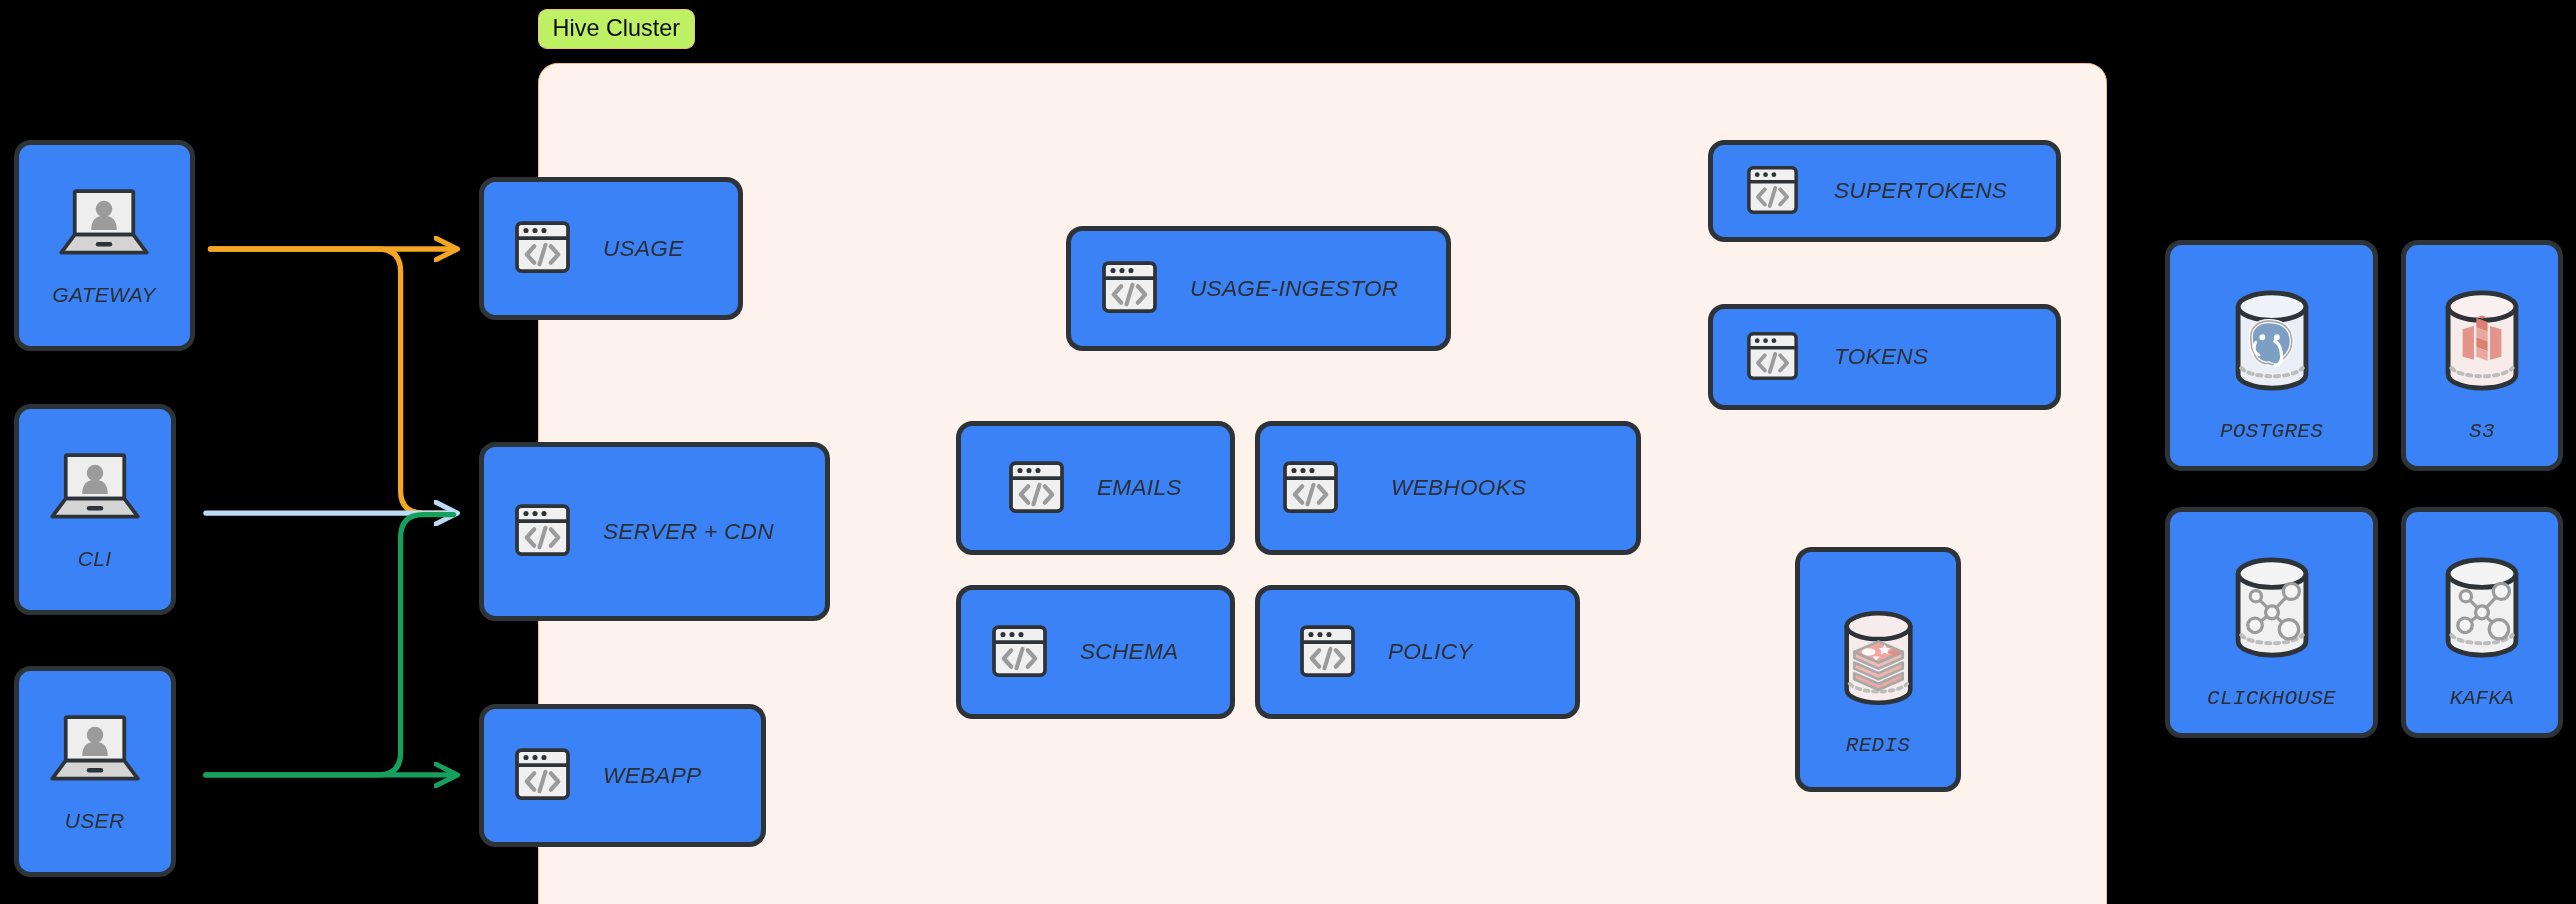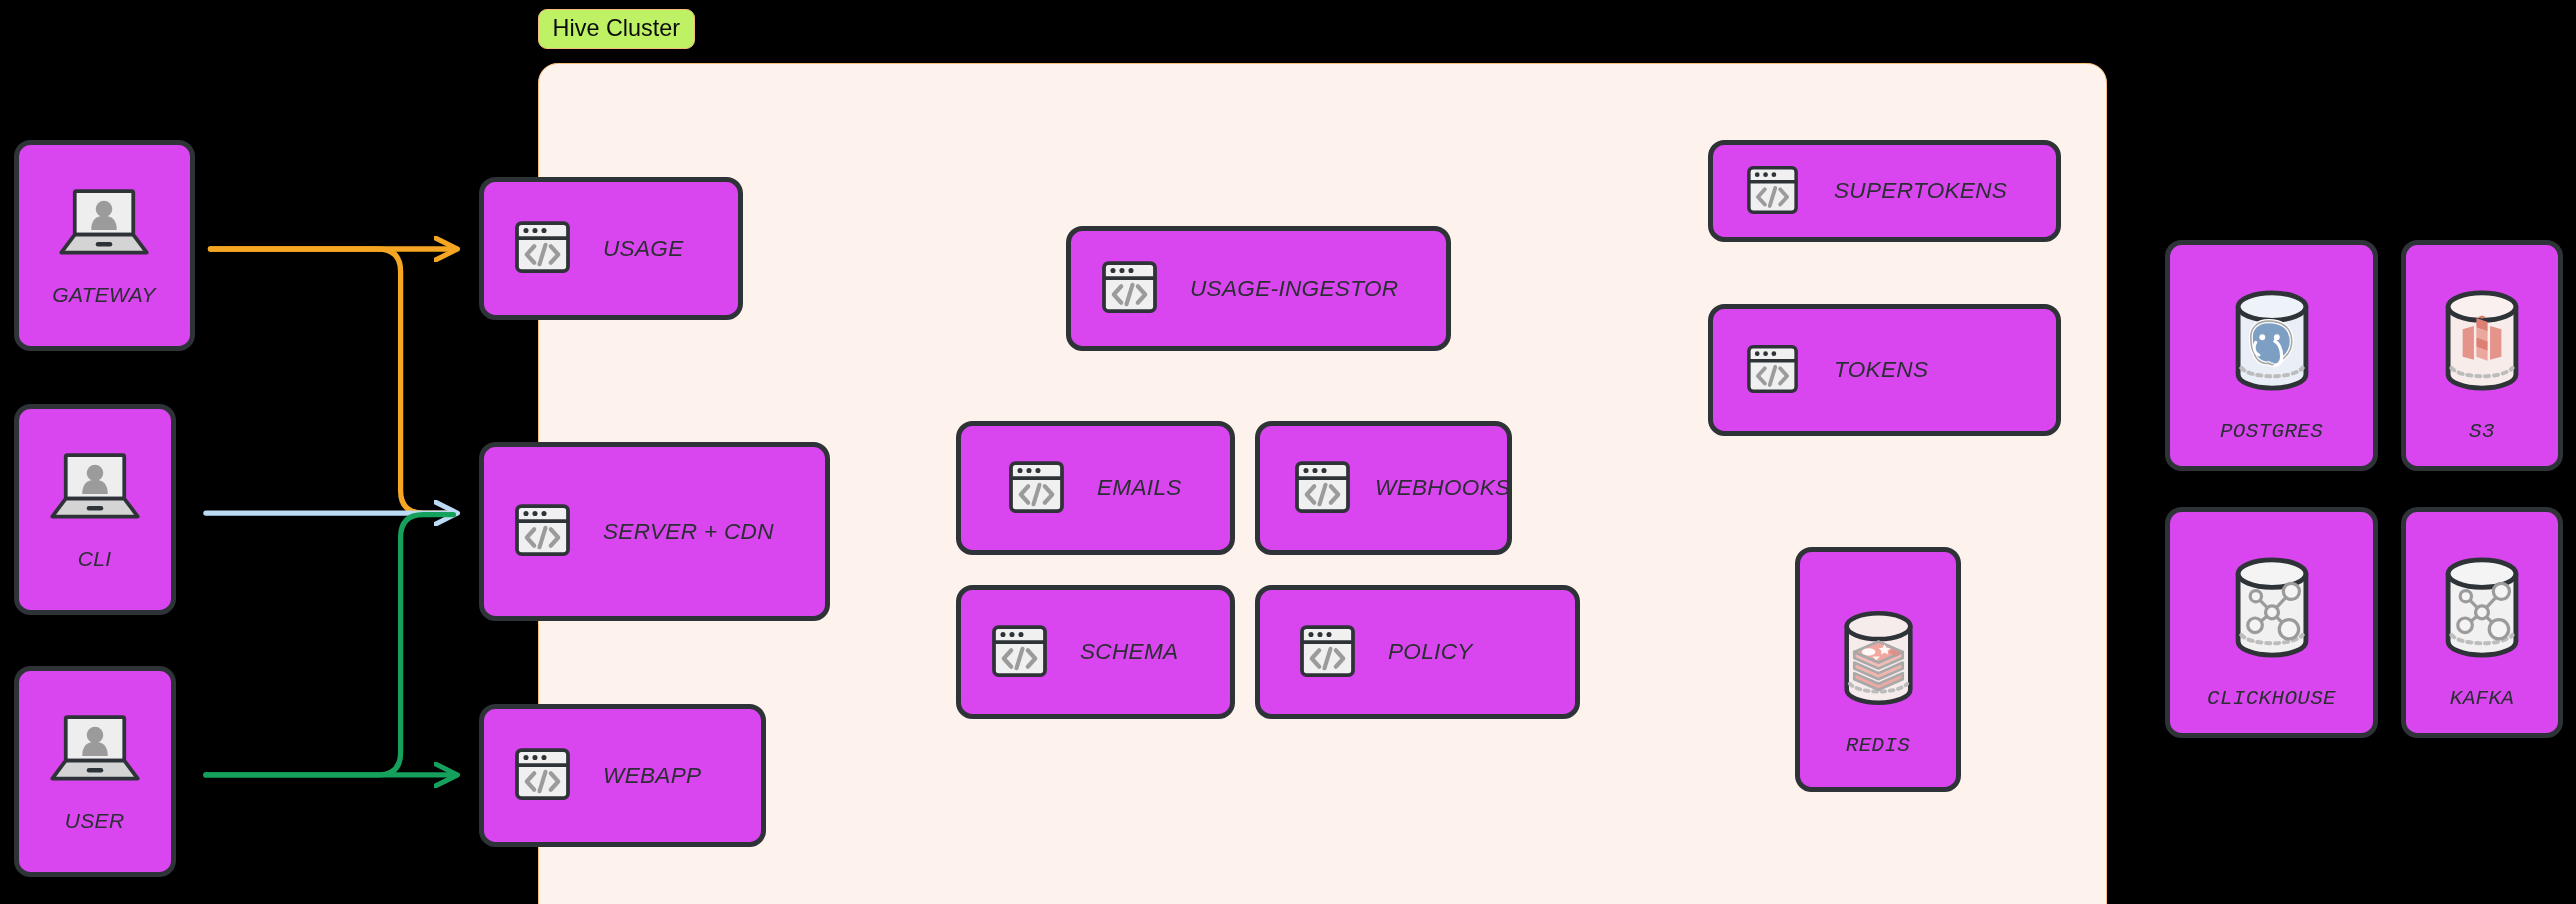--- a/index.html
+++ b/index.html
@@ -42,21 +42,21 @@
     font-size: 23.4px;
     line-height: 1;
     color: #0b0b0b;
     font-family: "Liberation Sans", sans-serif;
     white-space: nowrap;
   }
 
   
   .node {
     position: absolute;
-    background: #d946ef;
+    background: #3b82f6;
     border: 5.3px solid #2e3338;
     border-radius: 16.6px;
     display: flex;
     align-items: center;
     z-index: 5;
   }
   .node.vertical {
     flex-direction: column;
     justify-content: center;
     gap: 20px;
@@ -236,21 +236,21 @@
         <circle cx="28" cy="14" r="3.4" fill="#2e3338"></circle>
         <circle cx="40" cy="14" r="3.4" fill="#2e3338"></circle>
         <path d="M 27 35 L 17 46 L 27 57" fill="none" stroke="#9b9b9b" stroke-width="5.5" stroke-linecap="round" stroke-linejoin="round"></path>
         <path d="M 49 35 L 59 46 L 49 57" fill="none" stroke="#9b9b9b" stroke-width="5.5" stroke-linecap="round" stroke-linejoin="round"></path>
         <path d="M 42 33 L 34 59" fill="none" stroke="#9b9b9b" stroke-width="5.5" stroke-linecap="round"></path>
       </svg>
     </span>
     <span class="node-label">EMAILS</span>
   </div>
 
-  <div class="node service horizontal" style="left:1255px; top:421px; width:257px; height:134px; padding-left:34px; gap:24px;">
+  <div class="node service horizontal" style="left:1255px; top:421px; width:386px; height:134px; padding-left:22px; gap:52px;">
     <span class="icon-slot">
       <svg width="57" height="54" viewBox="0 0 76 72">
         <rect x="4" y="4" width="68" height="64" rx="6" fill="#f0f0f0" stroke="#2e3338" stroke-width="5"></rect>
         <path d="M 4 24 L 72 24" stroke="#2e3338" stroke-width="5"></path>
         <circle cx="16" cy="14" r="3.4" fill="#2e3338"></circle>
         <circle cx="28" cy="14" r="3.4" fill="#2e3338"></circle>
         <circle cx="40" cy="14" r="3.4" fill="#2e3338"></circle>
         <path d="M 27 35 L 17 46 L 27 57" fill="none" stroke="#9b9b9b" stroke-width="5.5" stroke-linecap="round" stroke-linejoin="round"></path>
         <path d="M 49 35 L 59 46 L 49 57" fill="none" stroke="#9b9b9b" stroke-width="5.5" stroke-linecap="round" stroke-linejoin="round"></path>
         <path d="M 42 33 L 34 59" fill="none" stroke="#9b9b9b" stroke-width="5.5" stroke-linecap="round"></path>
@@ -300,21 +300,21 @@
         <circle cx="28" cy="14" r="3.4" fill="#2e3338"></circle>
         <circle cx="40" cy="14" r="3.4" fill="#2e3338"></circle>
         <path d="M 27 35 L 17 46 L 27 57" fill="none" stroke="#9b9b9b" stroke-width="5.5" stroke-linecap="round" stroke-linejoin="round"></path>
         <path d="M 49 35 L 59 46 L 49 57" fill="none" stroke="#9b9b9b" stroke-width="5.5" stroke-linecap="round" stroke-linejoin="round"></path>
         <path d="M 42 33 L 34 59" fill="none" stroke="#9b9b9b" stroke-width="5.5" stroke-linecap="round"></path>
       </svg>
     </span>
     <span class="node-label">SUPERTOKENS</span>
   </div>
 
-  <div class="node service horizontal" style="left:1708px; top:304px; width:353px; height:132px; padding-left:33px; gap:35px;">
+  <div class="node service horizontal" style="left:1708px; top:304px; width:353px; height:106px; padding-left:33px; gap:35px;">
     <span class="icon-slot">
       <svg width="53" height="50" viewBox="0 0 76 72">
         <rect x="4" y="4" width="68" height="64" rx="6" fill="#f0f0f0" stroke="#2e3338" stroke-width="5"></rect>
         <path d="M 4 24 L 72 24" stroke="#2e3338" stroke-width="5"></path>
         <circle cx="16" cy="14" r="3.4" fill="#2e3338"></circle>
         <circle cx="28" cy="14" r="3.4" fill="#2e3338"></circle>
         <circle cx="40" cy="14" r="3.4" fill="#2e3338"></circle>
         <path d="M 27 35 L 17 46 L 27 57" fill="none" stroke="#9b9b9b" stroke-width="5.5" stroke-linecap="round" stroke-linejoin="round"></path>
         <path d="M 49 35 L 59 46 L 49 57" fill="none" stroke="#9b9b9b" stroke-width="5.5" stroke-linecap="round" stroke-linejoin="round"></path>
         <path d="M 42 33 L 34 59" fill="none" stroke="#9b9b9b" stroke-width="5.5" stroke-linecap="round"></path>

